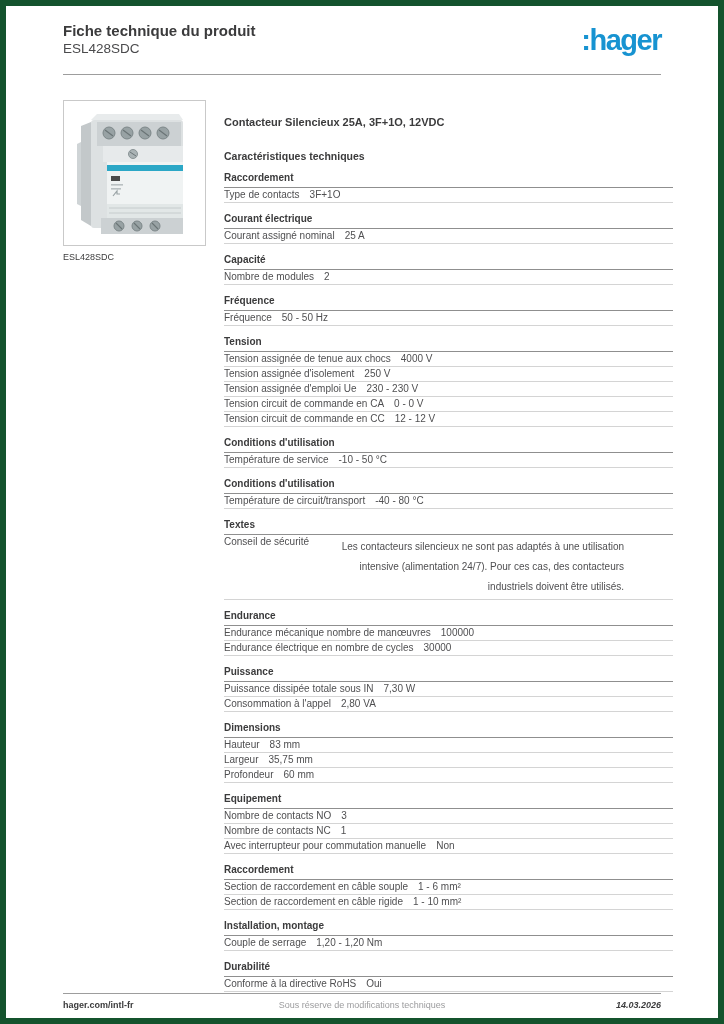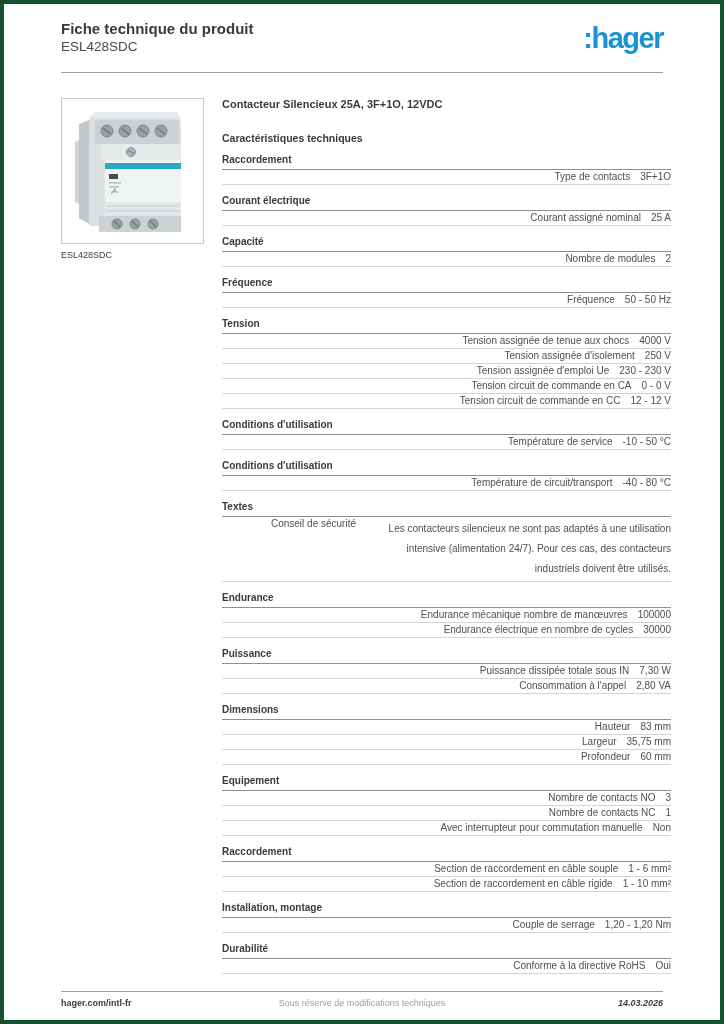--- a/index.html
+++ b/index.html
@@ -5,21 +5,21 @@
   html, body { margin: 0; padding: 0; background: #ffffff; }
   body {
     width: 724px; height: 1024px;
     font-family: "Liberation Sans", sans-serif;
     color: #4f4f51;
     position: relative;
     box-sizing: border-box;
   }
   .page {
     position: absolute; inset: 0;
-    border: 4px solid #14532d;
+    border: 6px solid #14532d;
     box-sizing: border-box;
     background: #fff;
     overflow: hidden;
   }
 
   
   .header { position: absolute; left: 57px; right: 57px; top: 15px; }
   .doc-title { font-size: 15px; font-weight: bold; color: #3b3b3c; line-height: 19px; }
   .product-ref { font-size: 13.5px; color: #4a4a4c; line-height: 17px; }
   .logo {
@@ -35,32 +35,32 @@
   
   .figure { position: absolute; left: 57px; top: 94px; width: 143px; }
   .figure-box {
     width: 141px; height: 144px;
     border: 1px solid #c9c9c9; background: #fff;
     display: flex; align-items: center; justify-content: center;
   }
   .figure-caption { margin-top: 6px; font-size: 9px; color: #3b3b3c; }
 
   
-  .content { position: absolute; left: 218px; top: 94px; width: 449px; }
+  .content { position: absolute; left: 218px; top: 110px; width: 449px; }
   .product-title { font-size: 11px; font-weight: bold; color: #3b3b3c; line-height: 13px; margin-bottom: 21px; }
   .specs-title { font-size: 10.5px; font-weight: bold; color: #3b3b3c; line-height: 12px; margin-bottom: 8px; }
 
   .section { margin-top: 10px; }
   .section-heading {
     font-size: 10px; font-weight: bold; color: #3b3b3c;
     line-height: 11px; padding-bottom: 4px;
     border-bottom: 1px solid #8f8f8f;
   }
   .spec-row {
-    display: flex; justify-content: flex-end; align-items: flex-start;
+    display: flex; justify-content: flex-start; align-items: flex-start;
     font-size: 10px; line-height: 10px;
     padding: 2px 0;
     border-bottom: 1px solid #d4d4d4;
     color: #4f4f51;
   }
   .spec-label { text-align: left; white-space: nowrap; }
   .spec-value { text-align: right; margin-left: 10px; }
   .spec-value.multiline { max-width: 305px; line-height: 20px; white-space: normal; }
 
   

